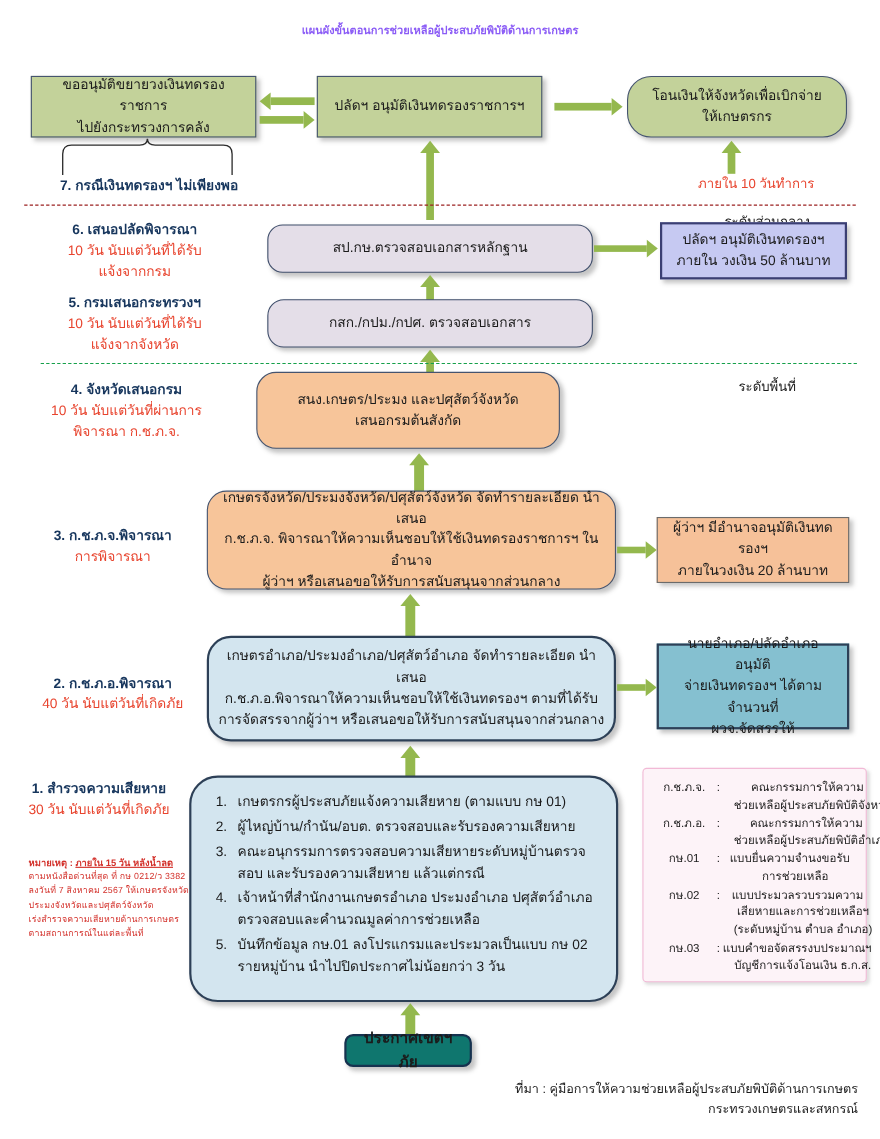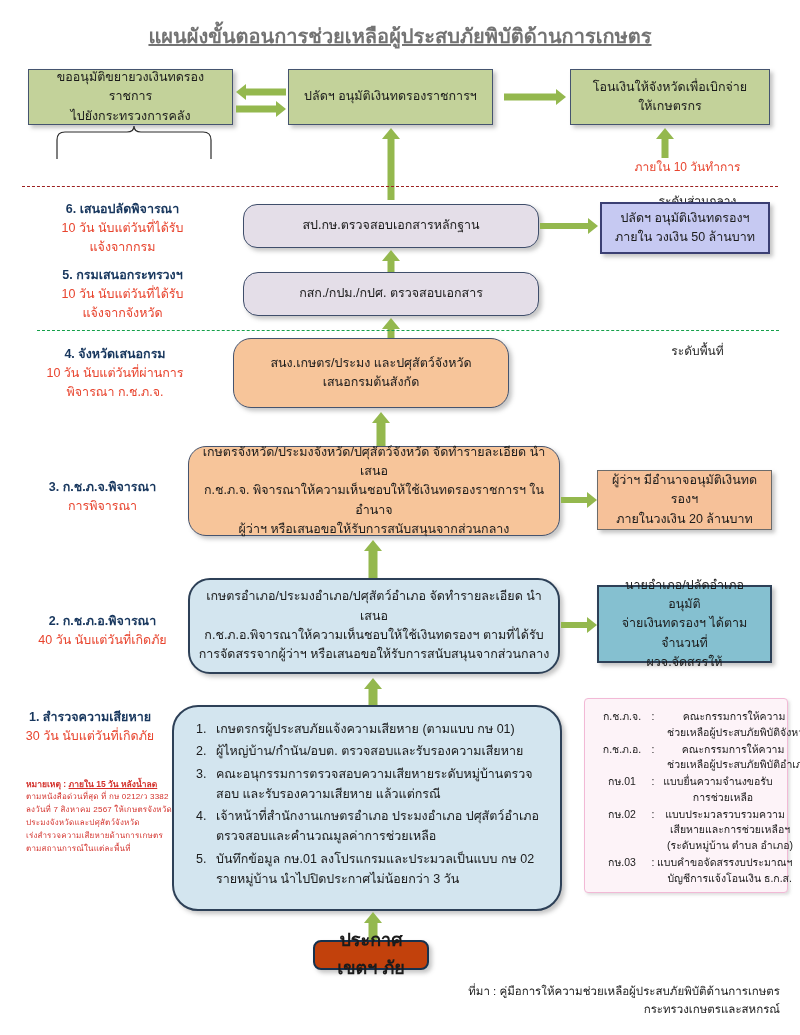--- a/index.html
+++ b/index.html
@@ -12,23 +12,22 @@
     width:800px;height:1035px;
     background:#ffffff;
     overflow:hidden;
   }
   .abs{position:absolute;}
 
   
   .title{
     left:0;top:20px;width:800px;
     text-align:center;
-    font-size:20px;font-weight:bold;color:#737373;
+    font-size:10px;font-weight:bold;color:#8b5cf6;
     letter-spacing:0px;
-    text-decoration:underline;
   }
 
   
   .node{
     box-sizing:border-box;
     display:flex;align-items:center;justify-content:center;
     text-align:center;
     color:#1b1b1b;
     line-height:1.55;
     box-shadow:3px 3px 4px rgba(90,90,90,0.35);
@@ -57,22 +56,22 @@
   }
   .blue-box{
     background:#d3e5ef;border:2px solid #2d4057;border-radius:22px;
     font-size:12.5px;
   }
   .teal-sq{
     background:#85c0d0;border:2px solid #2d4057;border-radius:0;
     font-size:12.5px;
   }
   .lightgreen-box{
-    background:#c2410c;border:2px solid #16324f;border-radius:8px;
-    font-size:18px;font-weight:bold;
+    background:#0f766e;border:2px solid #16324f;border-radius:8px;
+    font-size:14px;font-weight:bold;
   }
 
   
   .step{ text-align:center; }
   .step .head{
     font-size:12.5px;font-weight:bold;color:#17365d;line-height:1.5;
   }
   .step .sub{
     font-size:12.5px;color:#e8442e;line-height:1.5;
   }
@@ -168,21 +167,21 @@
       <div>ไปยังกระทรวงการคลัง</div>
     </div>
   </div>
 
   <div class="abs node green-box" style="left:288px;top:69px;width:205px;height:56px;">
     <div class="txt">
       <div>ปลัดฯ อนุมัติเงินทดรองราชการฯ</div>
     </div>
   </div>
 
-  <div class="abs node green-box" style="left:570px;top:69px;width:200px;height:56px;">
+  <div class="abs node green-box" style="left:570px;top:69px;width:200px;height:56px;border-radius:22px;">
     <div class="txt">
       <div>โอนเงินให้จังหวัดเพื่อเบิกจ่าย</div>
       <div>ให้เกษตรกร</div>
     </div>
   </div>
 
   <div class="arrow-left" style="left:236px;top:84px;width:50px;height:16px;">
     <div class="shaft" style="left:10px;width:40px;height:7px;"></div>
     <div class="head"></div>
   </div>
@@ -194,20 +193,23 @@
 
   <div class="arrow-right" style="left:504px;top:89px;width:62px;height:16px;">
     <div class="shaft" style="left:0;width:52px;height:7px;"></div>
     <div class="head"></div>
   </div>
 
   <svg class="brace" style="left:55px;top:126px;" width="160" height="35">
     <path d="M2,33 L2,14 Q2,6 10,6 L72,6 Q79,6 79,0 Q79,6 86,6 L148,6 Q156,6 156,14 L156,33" fill="none" stroke="#2b2b2b" stroke-width="1.2"></path>
   </svg>
 
+  <div class="abs step" style="left:18px;top:160px;width:235px;">
+    <div class="head">7. กรณีเงินทดรองฯ ไม่เพียงพอ</div>
+  </div>
 
   <div class="abs cap-red" style="left:600px;top:158px;width:175px;">ภายใน 10 วันทำการ</div>
 
   <div class="arrow-up" style="left:655px;top:128px;width:20px;height:30px;">
     <div class="head"></div>
     <div class="shaft" style="top:10px;width:7px;height:20px;"></div>
   </div>
 
   <div class="arrow-up" style="left:381px;top:128px;width:20px;height:70px;">
     <div class="head"></div>

